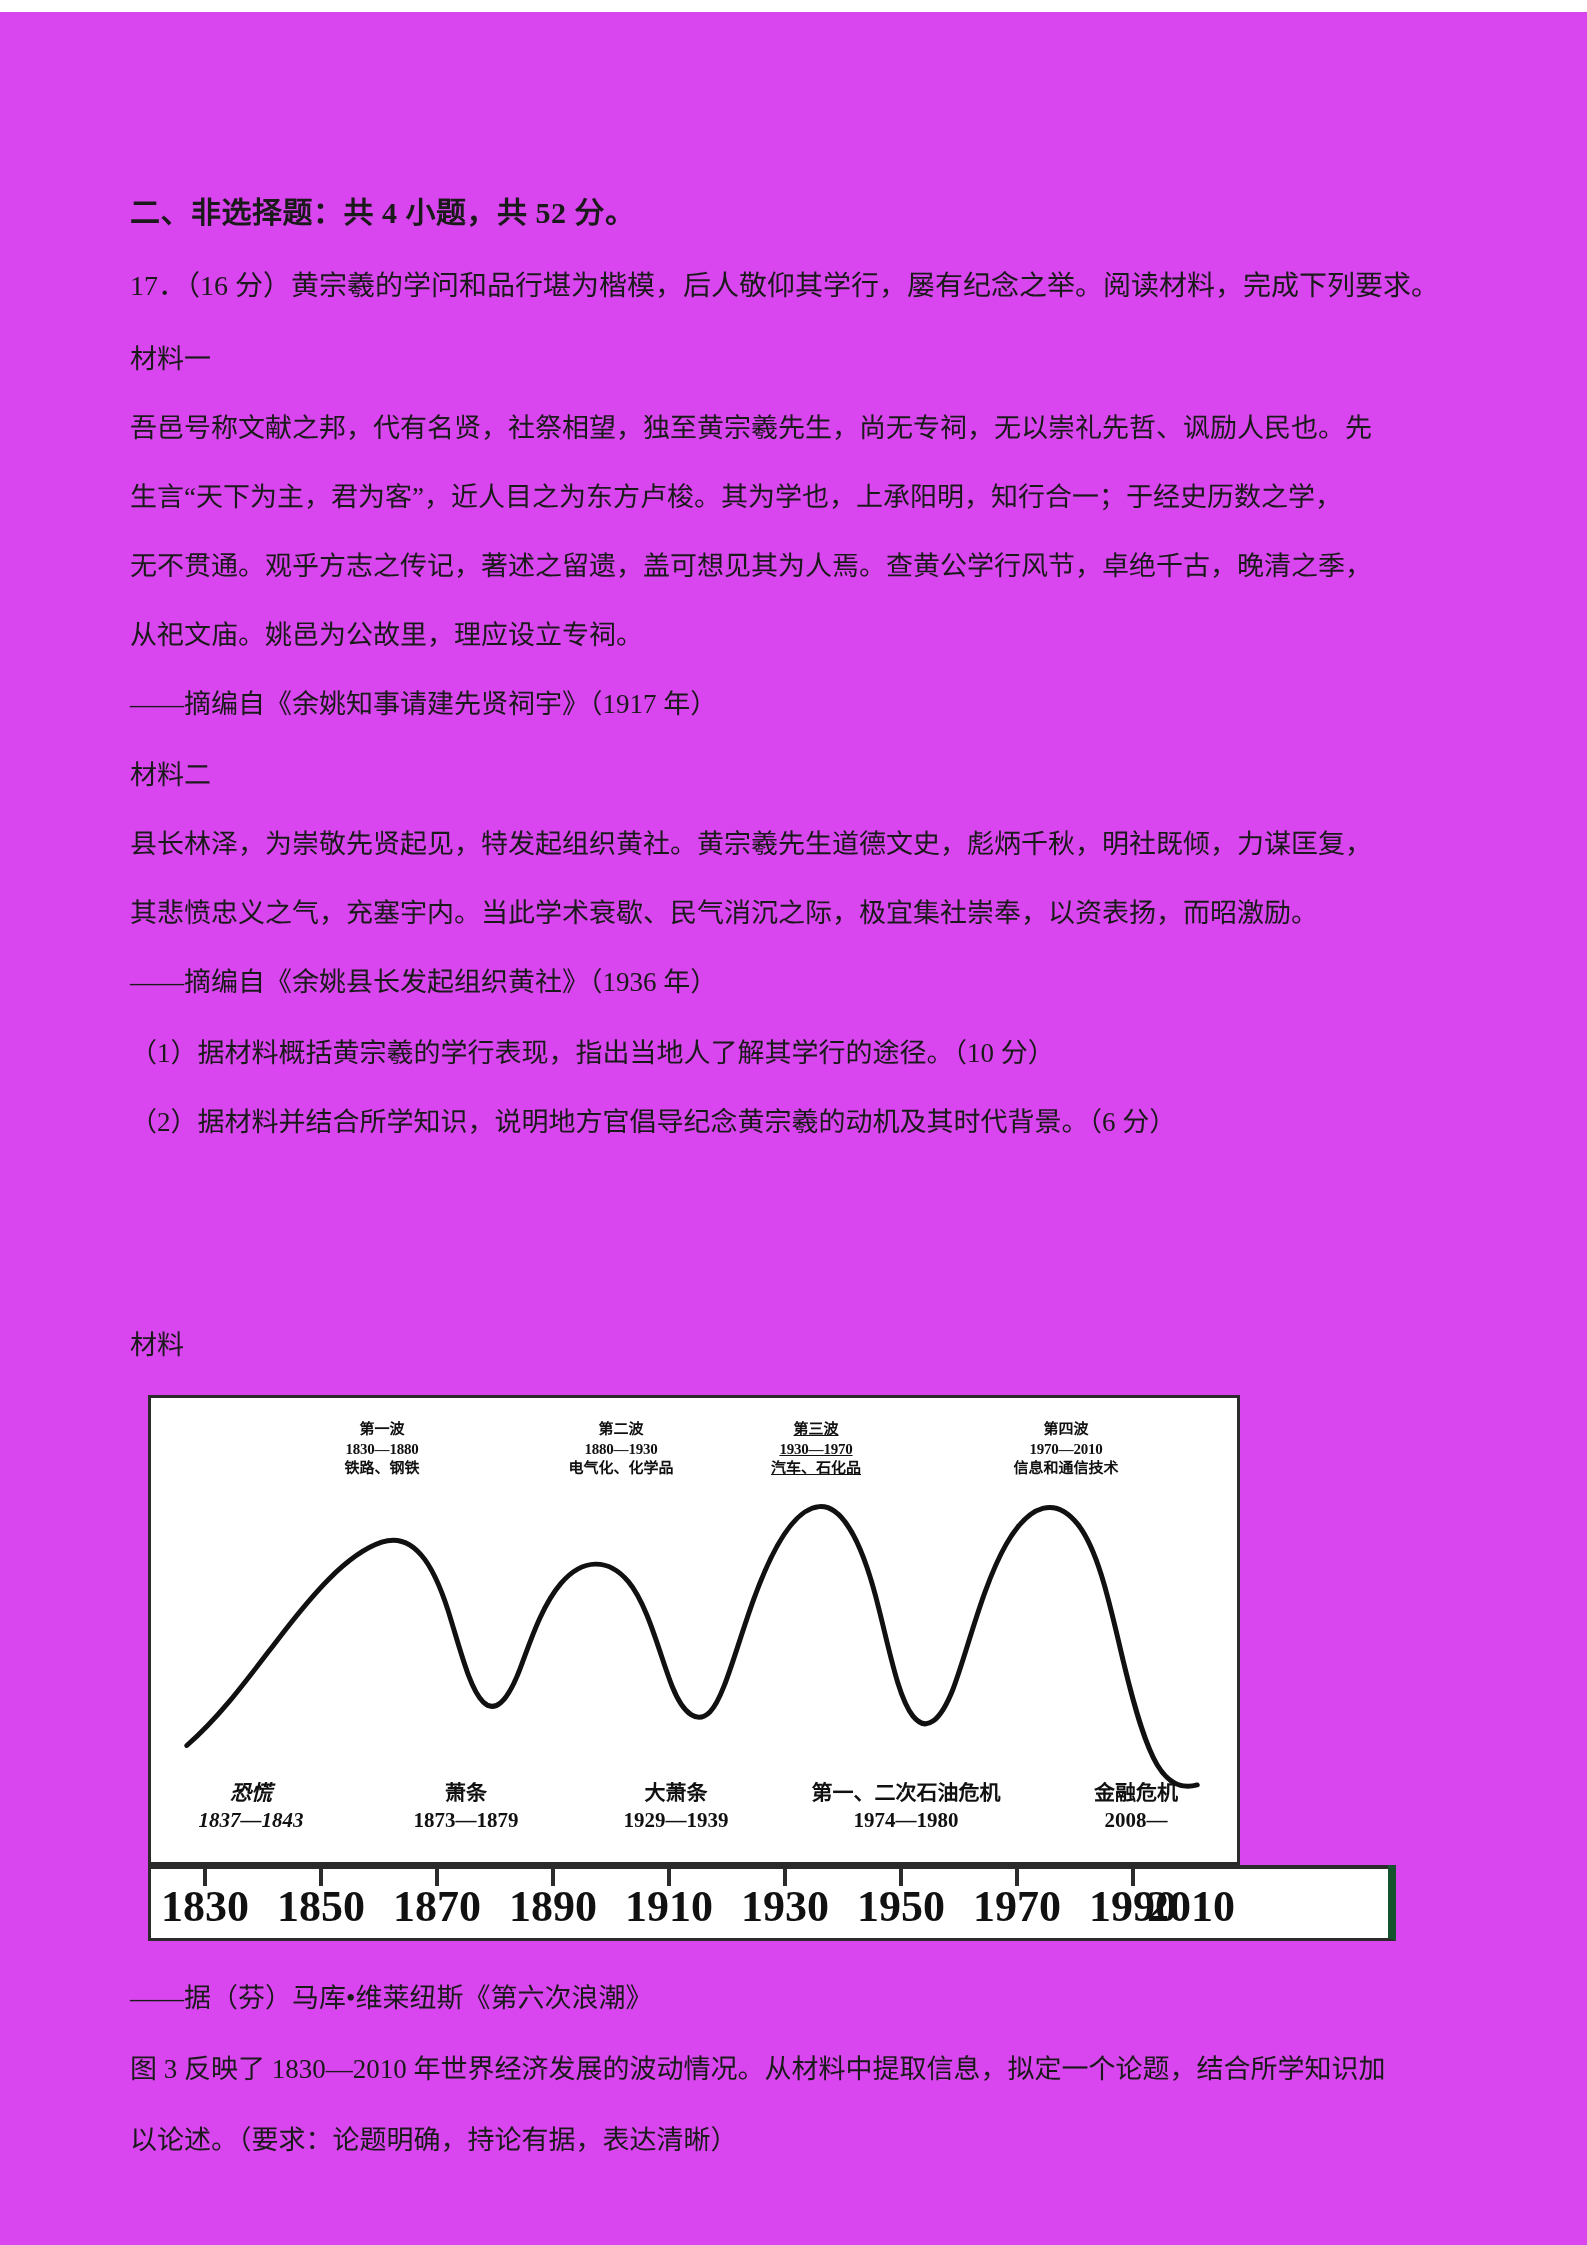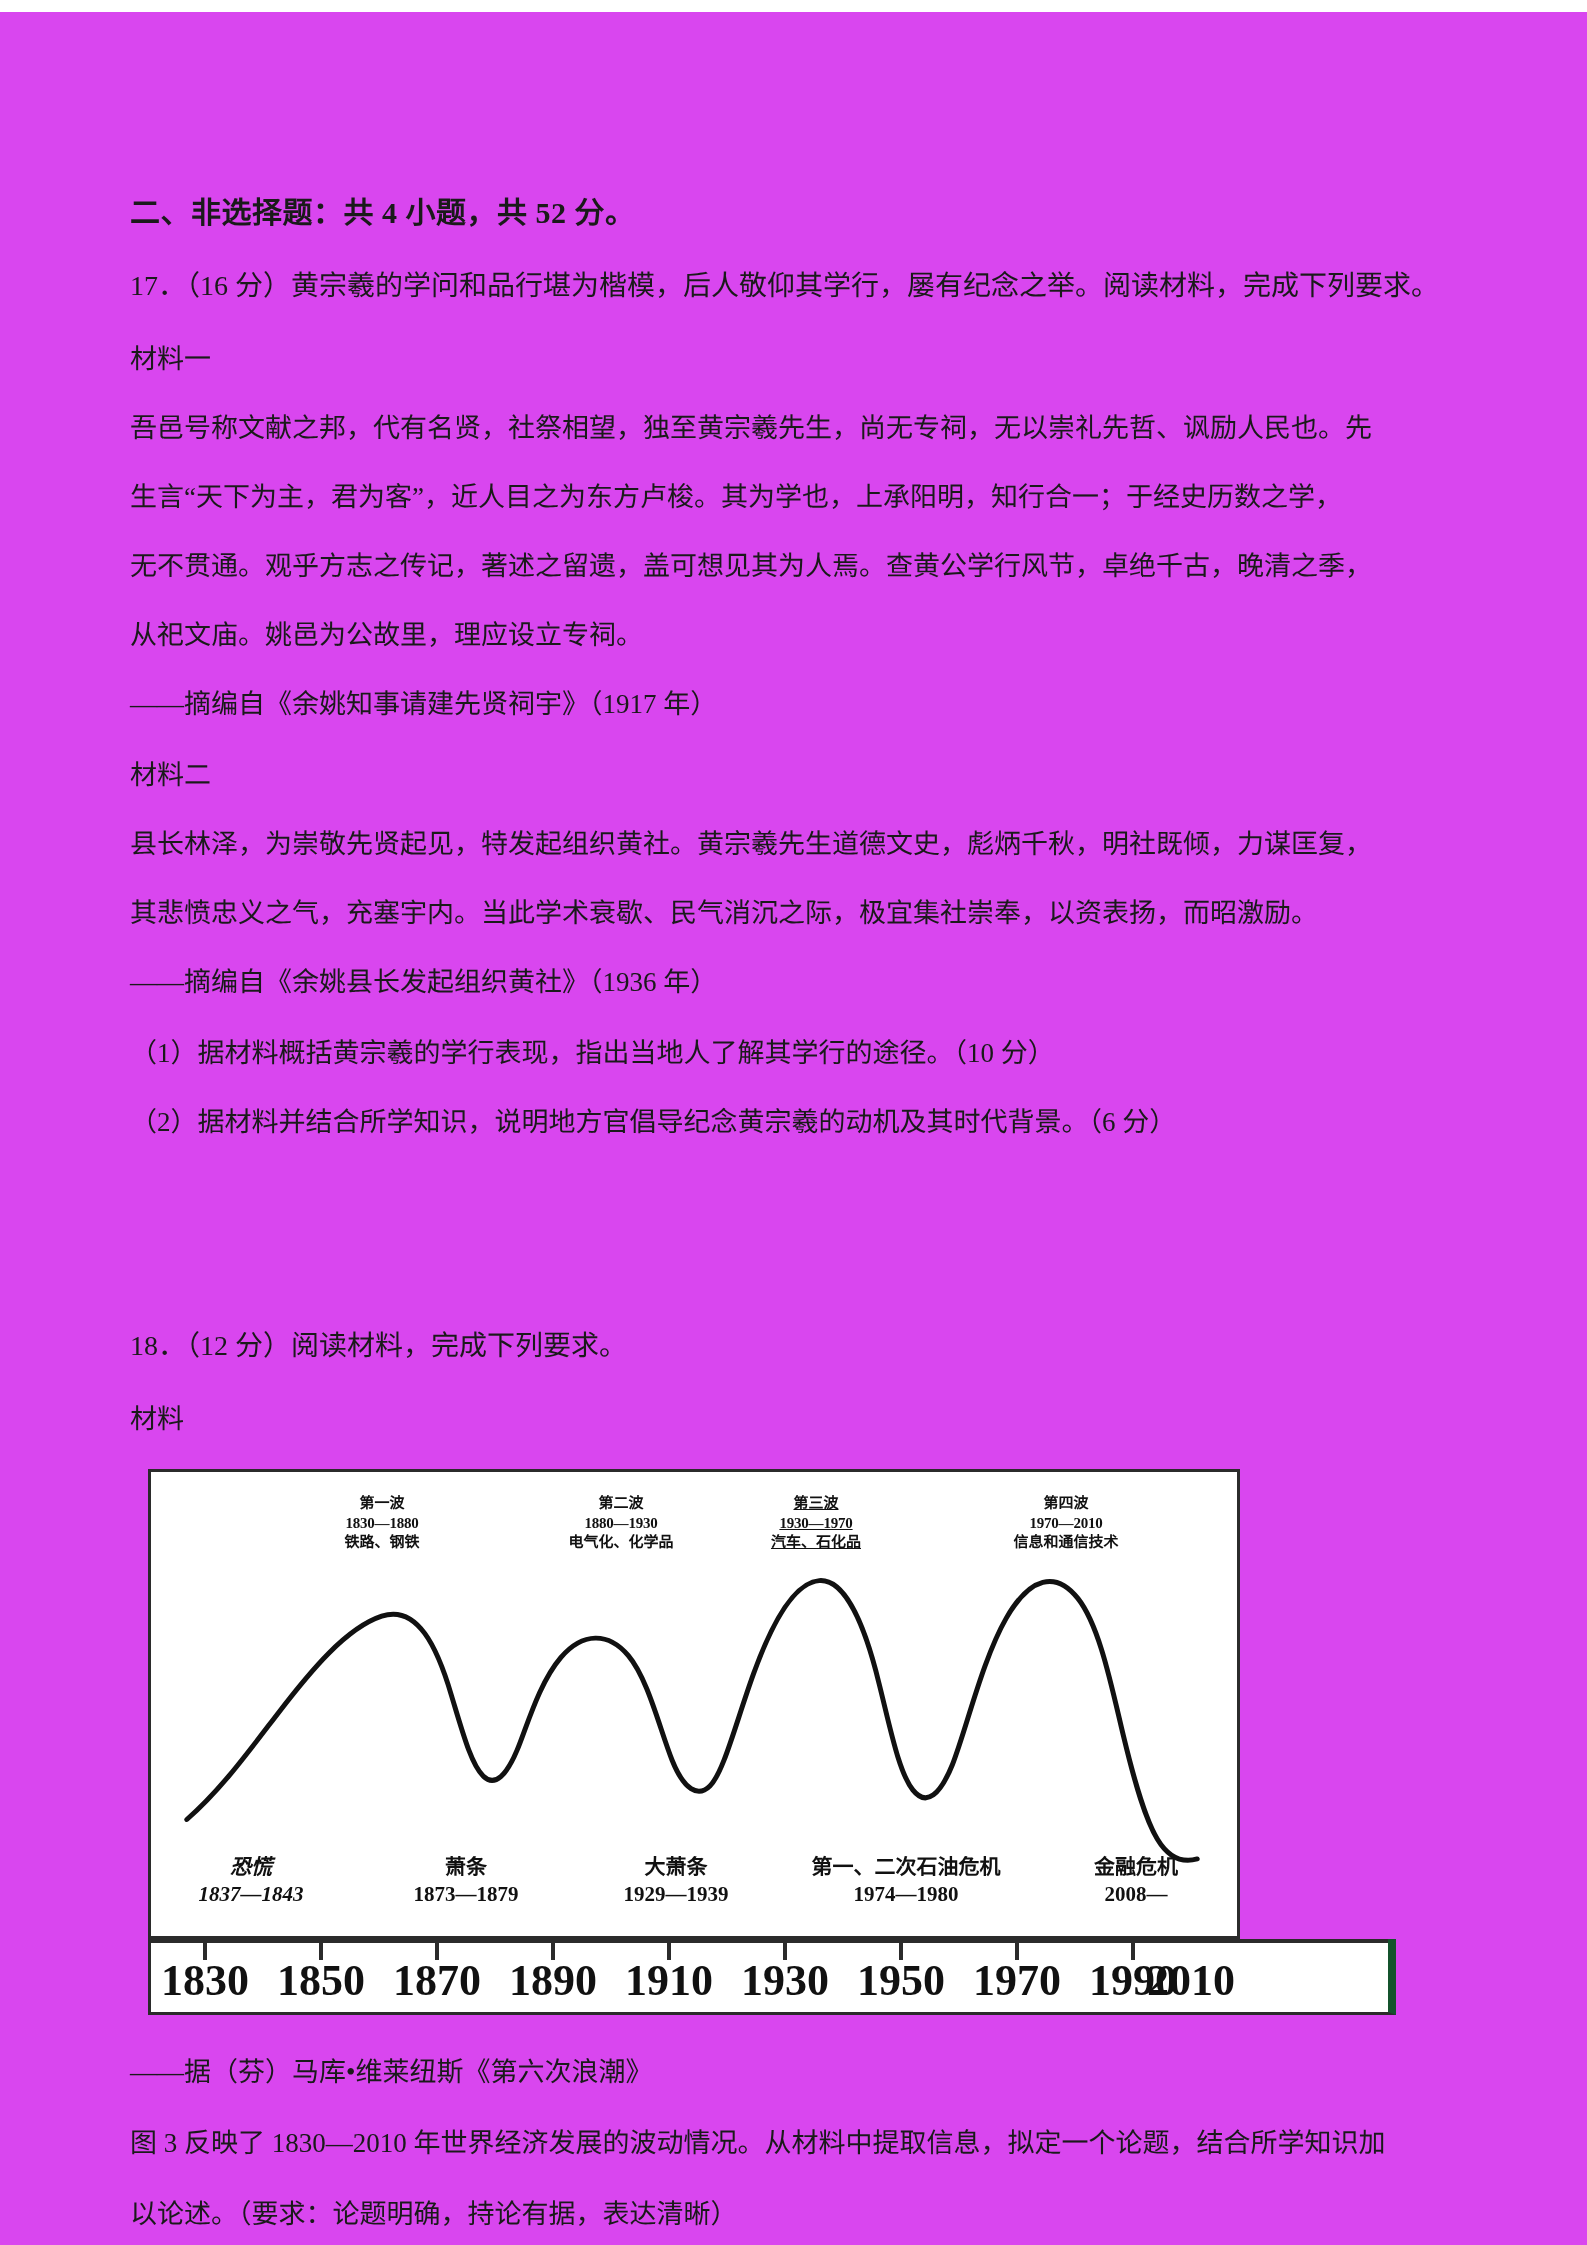--- a/index.html
+++ b/index.html
@@ -214,21 +214,20 @@
       <div class="source">——摘编自《余姚县长发起组织黄社》（1936 年）</div>
 
       <div class="sub-q">（1）据材料概括黄宗羲的学行表现，指出当地人了解其学行的途径。（10 分）</div>
       <div class="sub-q">（2）据材料并结合所学知识，说明地方官倡导纪念黄宗羲的动机及其时代背景。（6 分）</div>
     </div>
 
     <div class="gap-block"></div>
 
     <div>
 
-      <div class="q18-stem">18．（12 分）阅读材料，完成下列要求。</div>
 
       <div class="q18-matlabel">材料</div>
 
       <div class="figure-wrap">
 
         <div class="figure-box">
 
           <svg class="wave-svg" viewBox="0 0 1092 470" preserveAspectRatio="none">
             <path d="M 36 352
                      C 70 322, 96 286, 128 244

